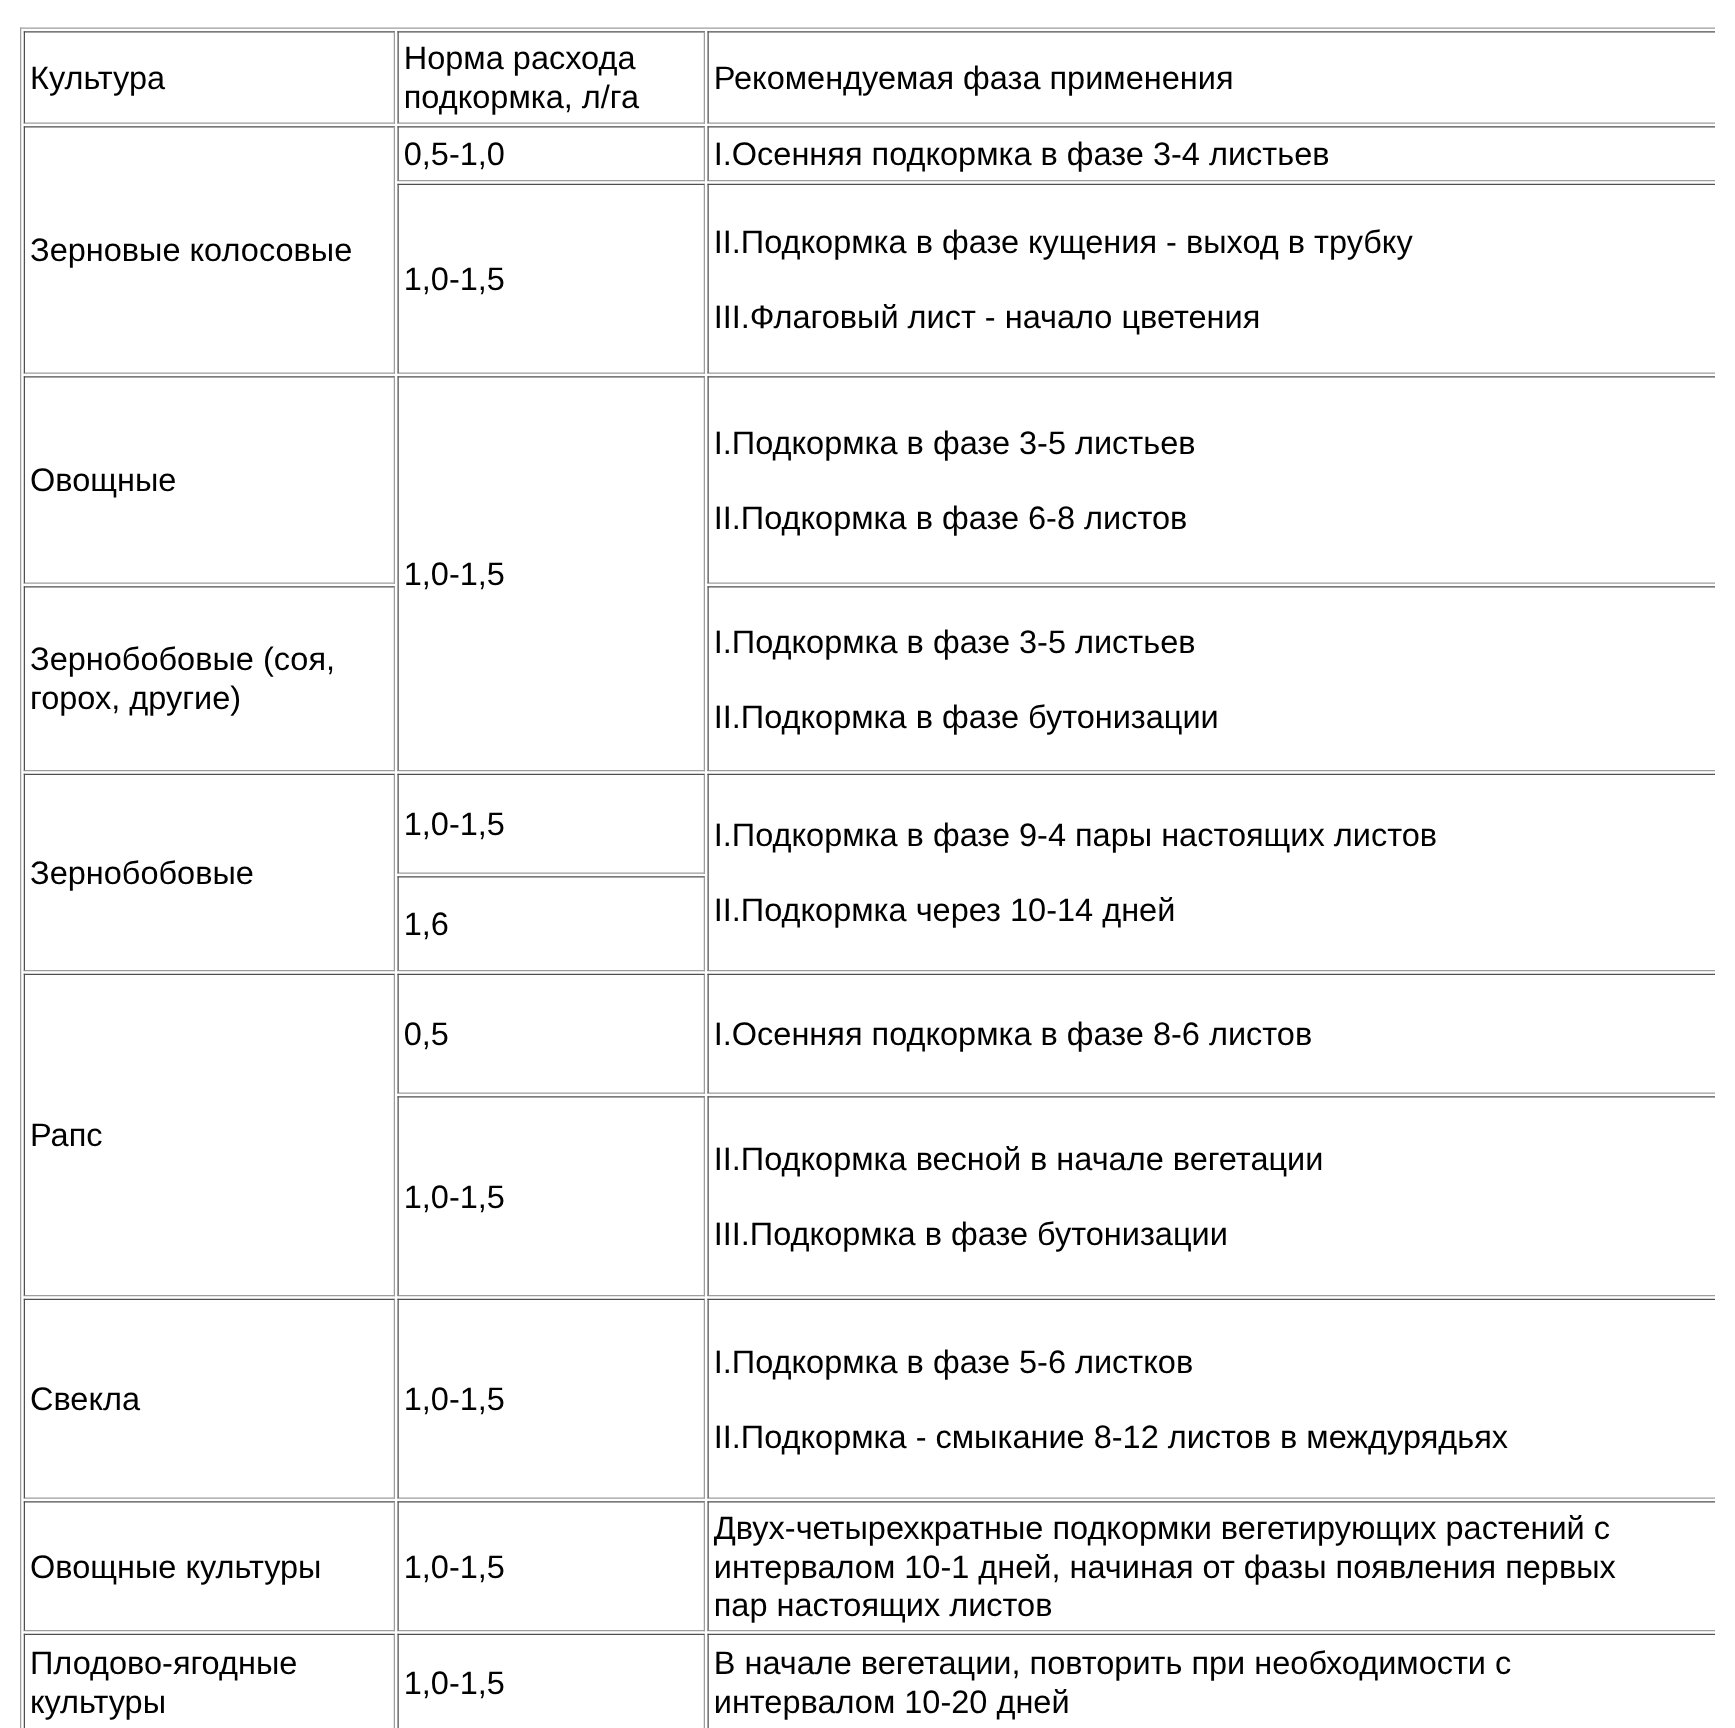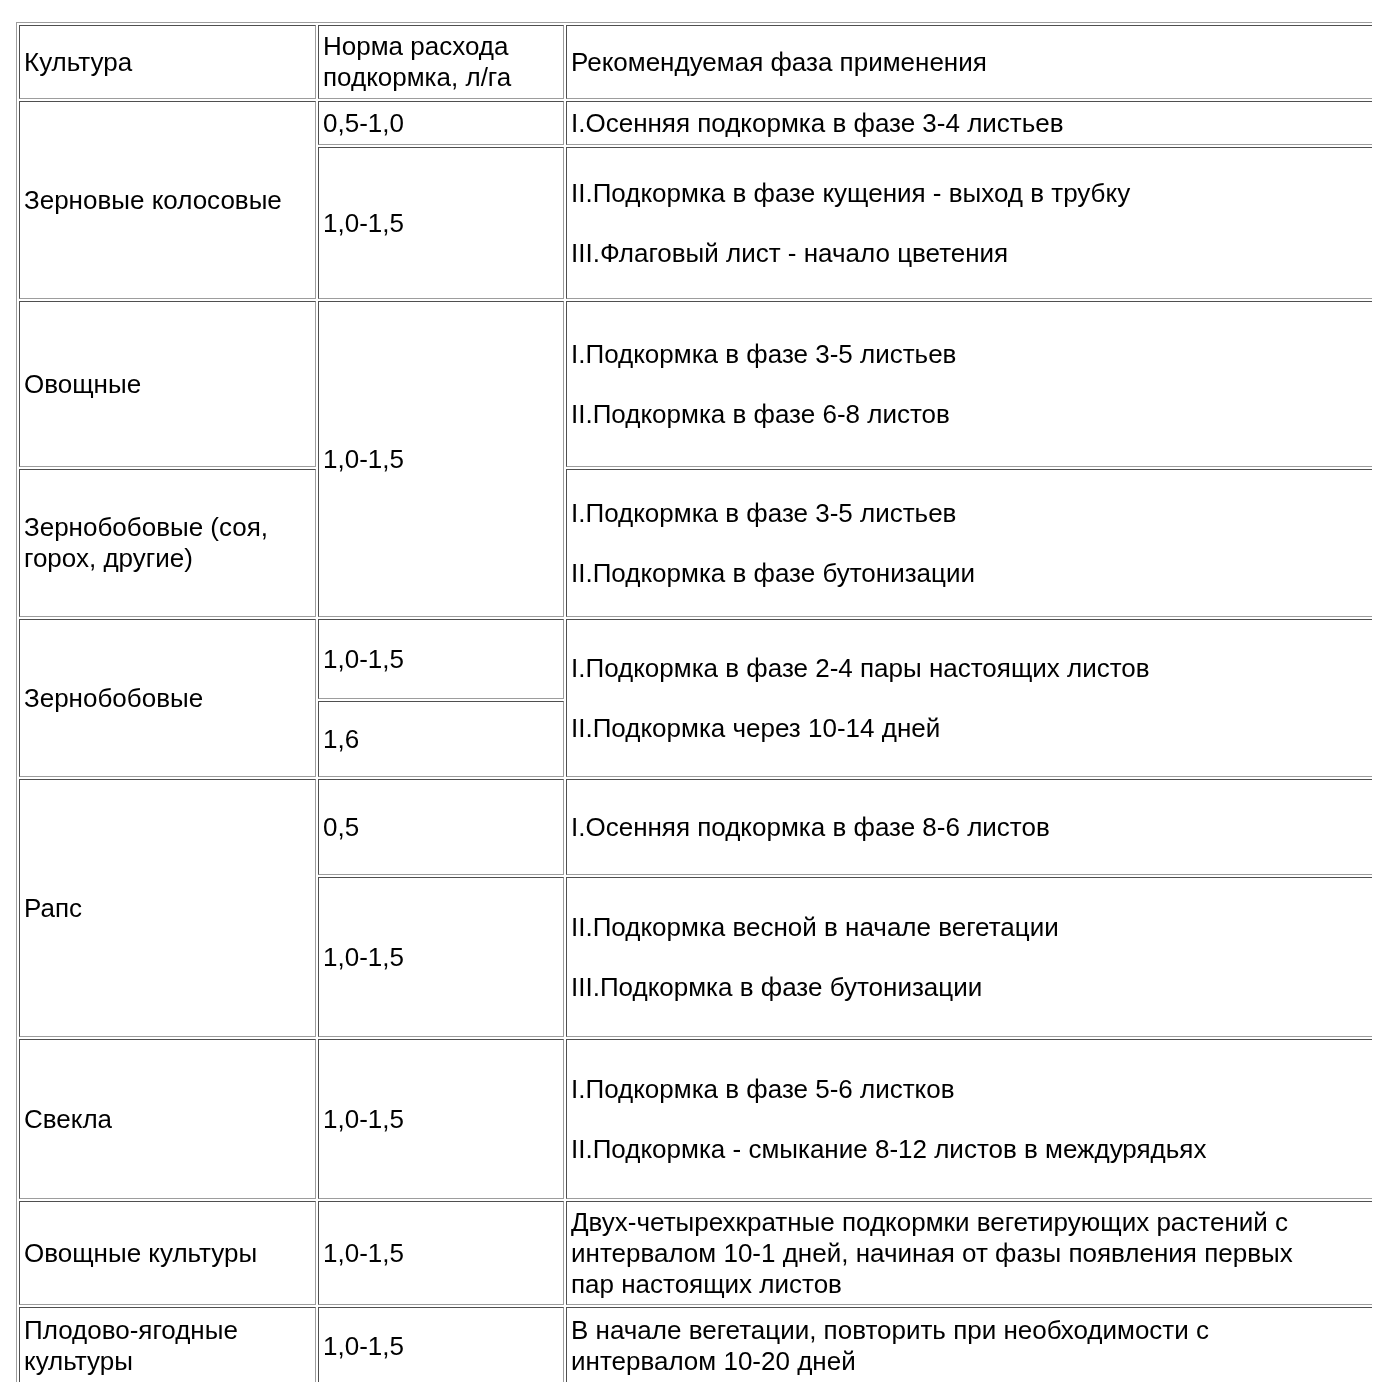--- a/index.html
+++ b/index.html
@@ -90,21 +90,21 @@
       <td>
         <div class="phase">I.Подкормка в фазе 3-5 листьев</div>
         <div class="phase">II.Подкормка в фазе бутонизации</div>
       </td>
     </tr>
 
     <tr class="rh5">
       <td rowspan="2">Зернобобовые</td>
       <td>1,0-1,5</td>
       <td rowspan="2">
-        <div class="phase">I.Подкормка в фазе 2-4 пары настоящих листов</div>
+        <div class="phase">I.Подкормка в фазе 9-4 пары настоящих листов</div>
         <div class="phase">II.Подкормка через 10-14 дней</div>
       </td>
     </tr>
     <tr class="rh6">
       <td>1,6</td>
     </tr>
 
     <tr class="rh7">
       <td rowspan="2">Рапс</td>
       <td>0,5</td>

